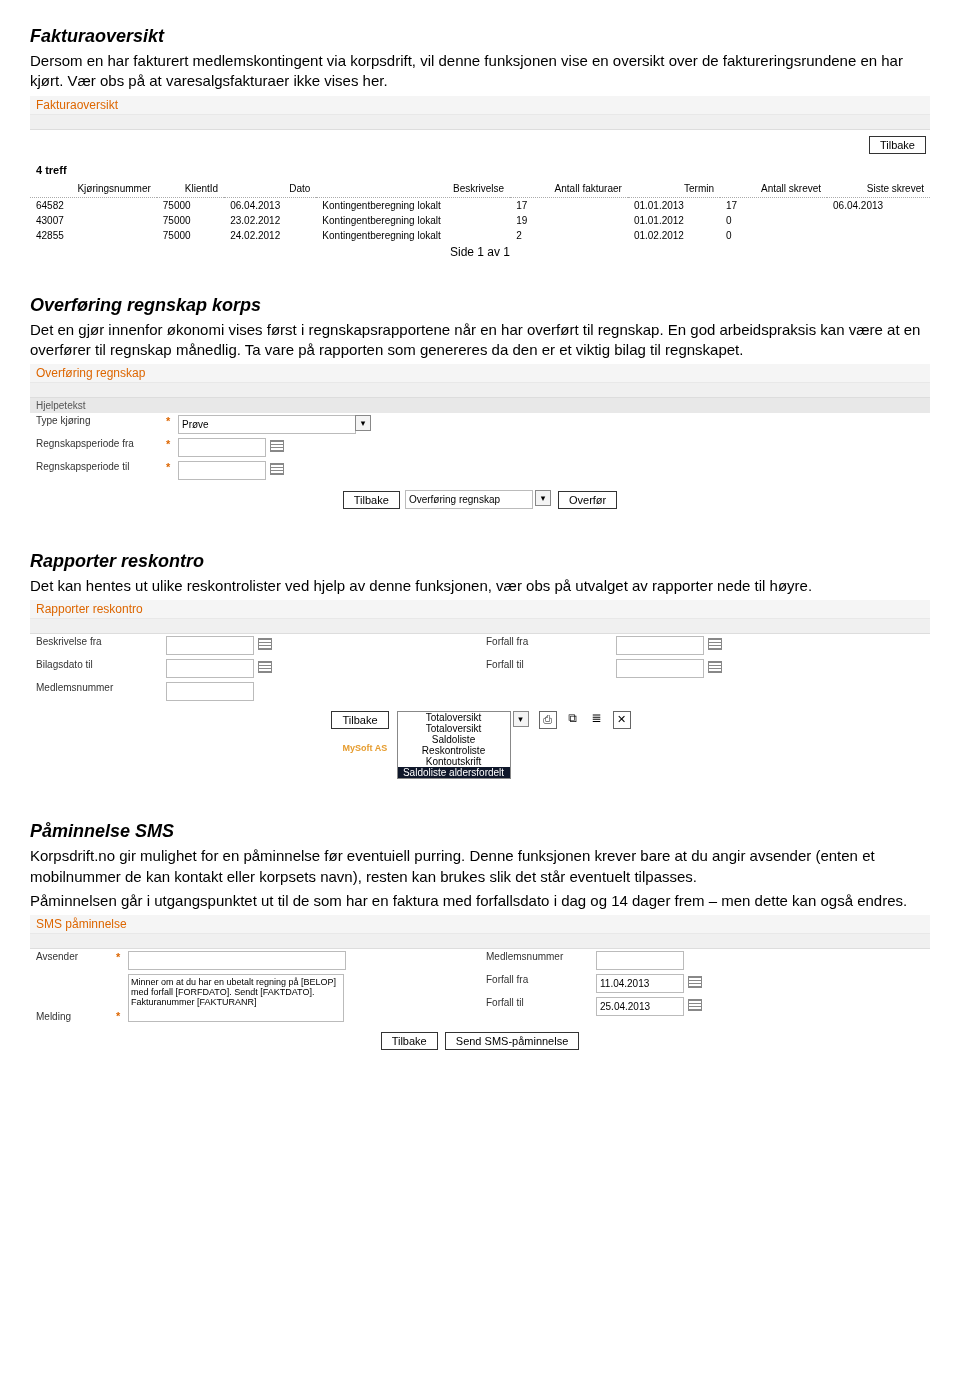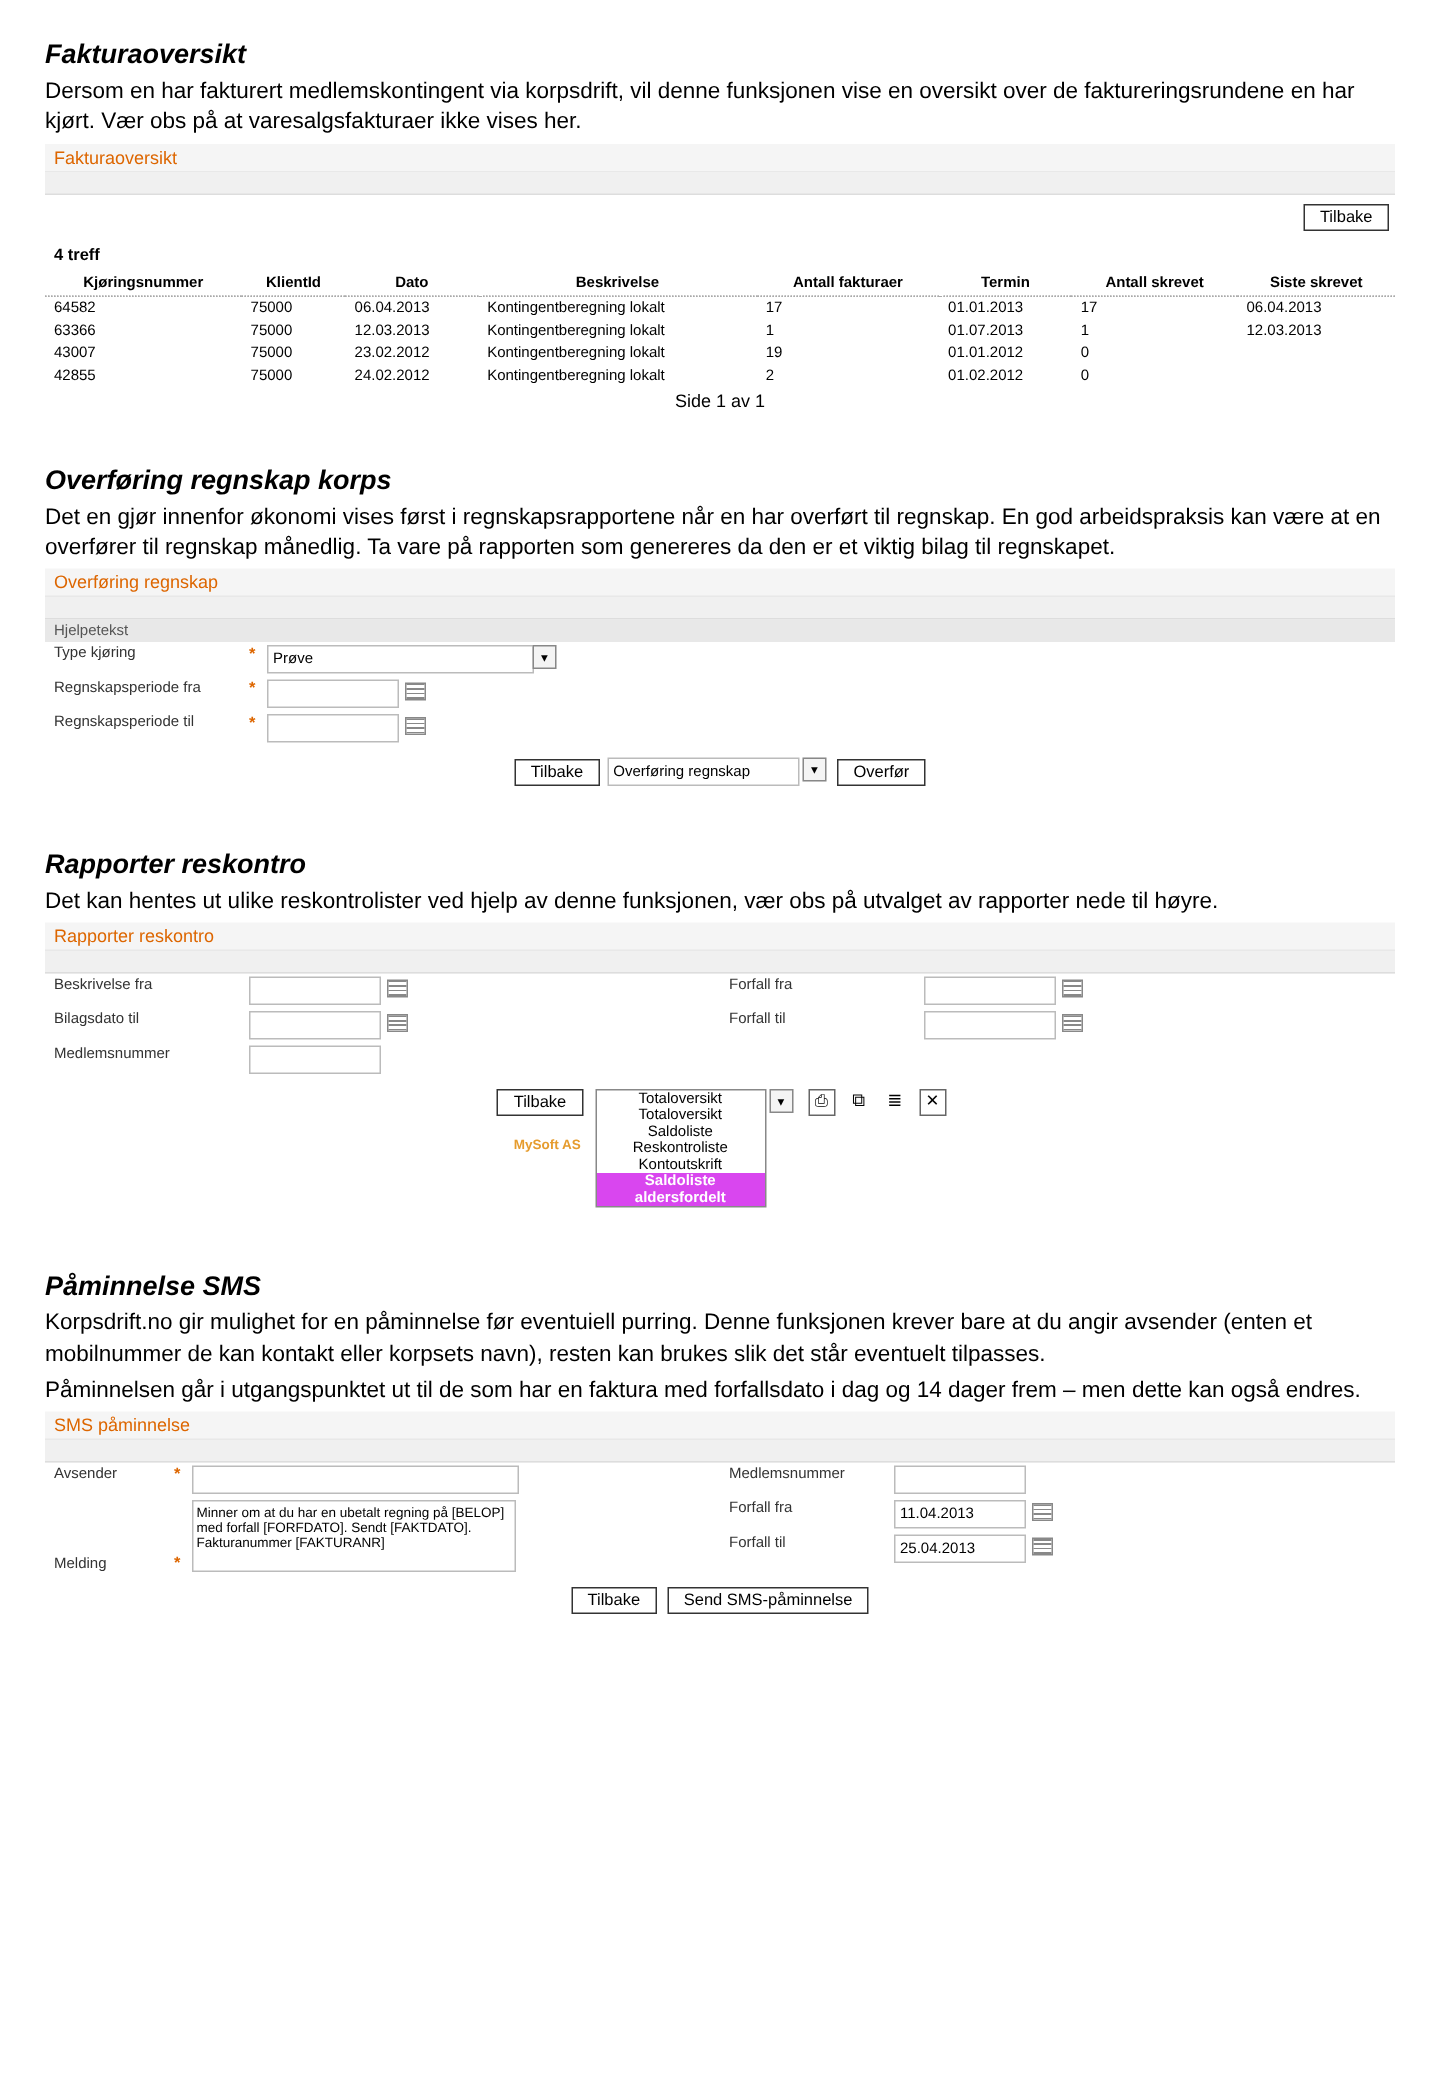--- a/index.html
+++ b/index.html
@@ -50,22 +50,22 @@
       font-size: 11px;
       font-weight: bold;
       padding: 4px 6px;
     }
     table.data {
       width: 100%;
       border-collapse: collapse;
       font-size: 10px;
     }
     table.data th {
-      text-align: center;
-      font-weight: bold;
+      text-align: right;
+      font-weight: normal;
       padding: 3px 6px;
       border-bottom: 1px dotted #aaa;
     }
     table.data td {
       padding: 2px 6px;
     }
     .pager {
       text-align: center;
       font-size: 12px;
       padding: 2px;
@@ -142,23 +142,22 @@
     .report-select {
       border: 1px solid #888;
       font-size: 10px;
       width: 112px;
       background: #fff;
     }
     .report-select .opt {
       padding: 0 3px;
     }
     .report-select .opt.highlight {
-      background: #d946ef;
+      background: #0f172a;
       color: #fff;
-      font-weight: bold;
     }
     .ms-brand {
       color: #e69c2e;
       font-size: 9px;
       font-weight: bold;
     }
     .icon-box {
       display: inline-block;
       width: 16px;
       height: 16px;
@@ -224,30 +223,20 @@
           <td>64582</td>
           <td>75000</td>
           <td>06.04.2013</td>
           <td>Kontingentberegning lokalt</td>
           <td>17</td>
           <td>01.01.2013</td>
           <td>17</td>
           <td>06.04.2013</td>
         </tr>
         <tr>
-          <td>63366</td>
-          <td>75000</td>
-          <td>12.03.2013</td>
-          <td>Kontingentberegning lokalt</td>
-          <td>1</td>
-          <td>01.07.2013</td>
-          <td>1</td>
-          <td>12.03.2013</td>
-        </tr>
-        <tr>
           <td>43007</td>
           <td>75000</td>
           <td>23.02.2012</td>
           <td>Kontingentberegning lokalt</td>
           <td>19</td>
           <td>01.01.2012</td>
           <td>0</td>
           <td></td>
         </tr>
         <tr>

